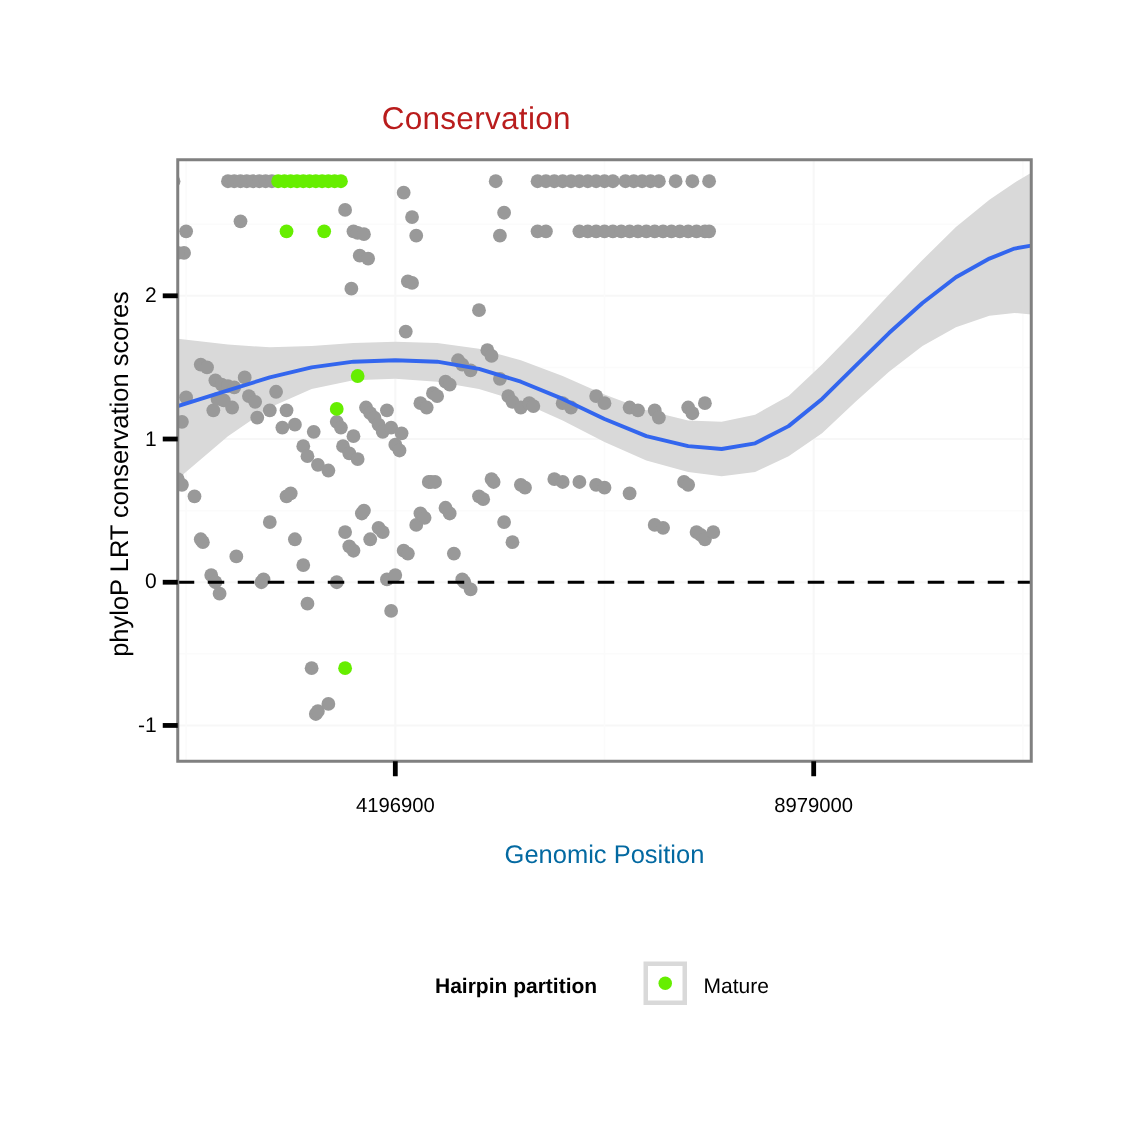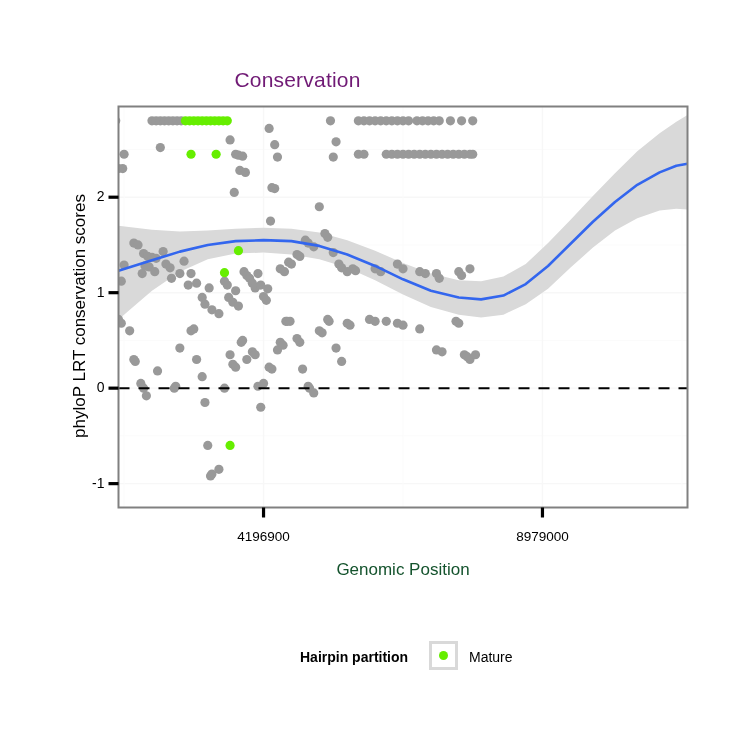--- a/index.html
+++ b/index.html
@@ -21,43 +21,44 @@
     width: 750px;
     height: 750px;
   }
   .plot-title {
     position: absolute;
     left: 0;
     top: 68px;
     width: 595px;
     text-align: center;
     font-size: 21px;
-    color: #701a75;
+    color: #b91c1c;
     letter-spacing: 0.2px;
+    padding-left: 20px;
   }
   .y-axis-title {
     position: absolute;
     left: -120px;
     top: 306px;
     width: 400px;
     text-align: center;
     font-size: 17px;
     transform: rotate(-90deg);
     transform-origin: center center;
     color: #000;
     white-space: nowrap;
   }
   .x-axis-title {
     position: absolute;
     left: 118px;
     top: 560px;
     width: 570px;
     text-align: center;
     font-size: 17px;
-    color: #14532d;
+    color: #0369a1;
   }
   .y-tick-label {
     position: absolute;
     right: 0;
     width: 26px;
     text-align: right;
     font-size: 14px;
     color: #000;
   }
   .x-tick-label {
@@ -369,19 +370,19 @@
       <div class="y-tick-label" style="top: 474.631px; left: 74.5px; right: auto; width: 30px;">-1</div>
       <div class="y-tick-label" style="top: 379.155px; left: 74.5px; right: auto; width: 30px;">0</div>
       <div class="y-tick-label" style="top: 283.679px; left: 74.5px; right: auto; width: 30px;">1</div>
       <div class="y-tick-label" style="top: 188.202px; left: 74.5px; right: auto; width: 30px;">2</div>
     </div>
   <div id="x-tick-labels">
       <div class="x-tick-label" style="left: 203.539px; top: 528.5px; width: 120px;">4196900</div>
       <div class="x-tick-label" style="left: 482.461px; top: 528.5px; width: 120px;">8979000</div>
     </div>
 
-  <div class="legend-title" id="legend-title" style="left: 300px; top: 649px;">Hairpin partition</div>
+  <div class="legend-title" id="legend-title" style="left: 290px; top: 649px;">Hairpin partition</div>
   <div class="legend-key" id="legend-key" style="left: 429px; top: 641px; width: 29px; height: 29px;">
     <div class="legend-key-dot" id="legend-key-dot" style="background: rgb(102, 238, 0); width: 9px; height: 9px; left: 7px; top: 7px;"></div>
   </div>
   <div class="legend-label" id="legend-label" style="left: 469px; top: 649px;">Mature</div>
 
 </div>
 
 </body></html>

